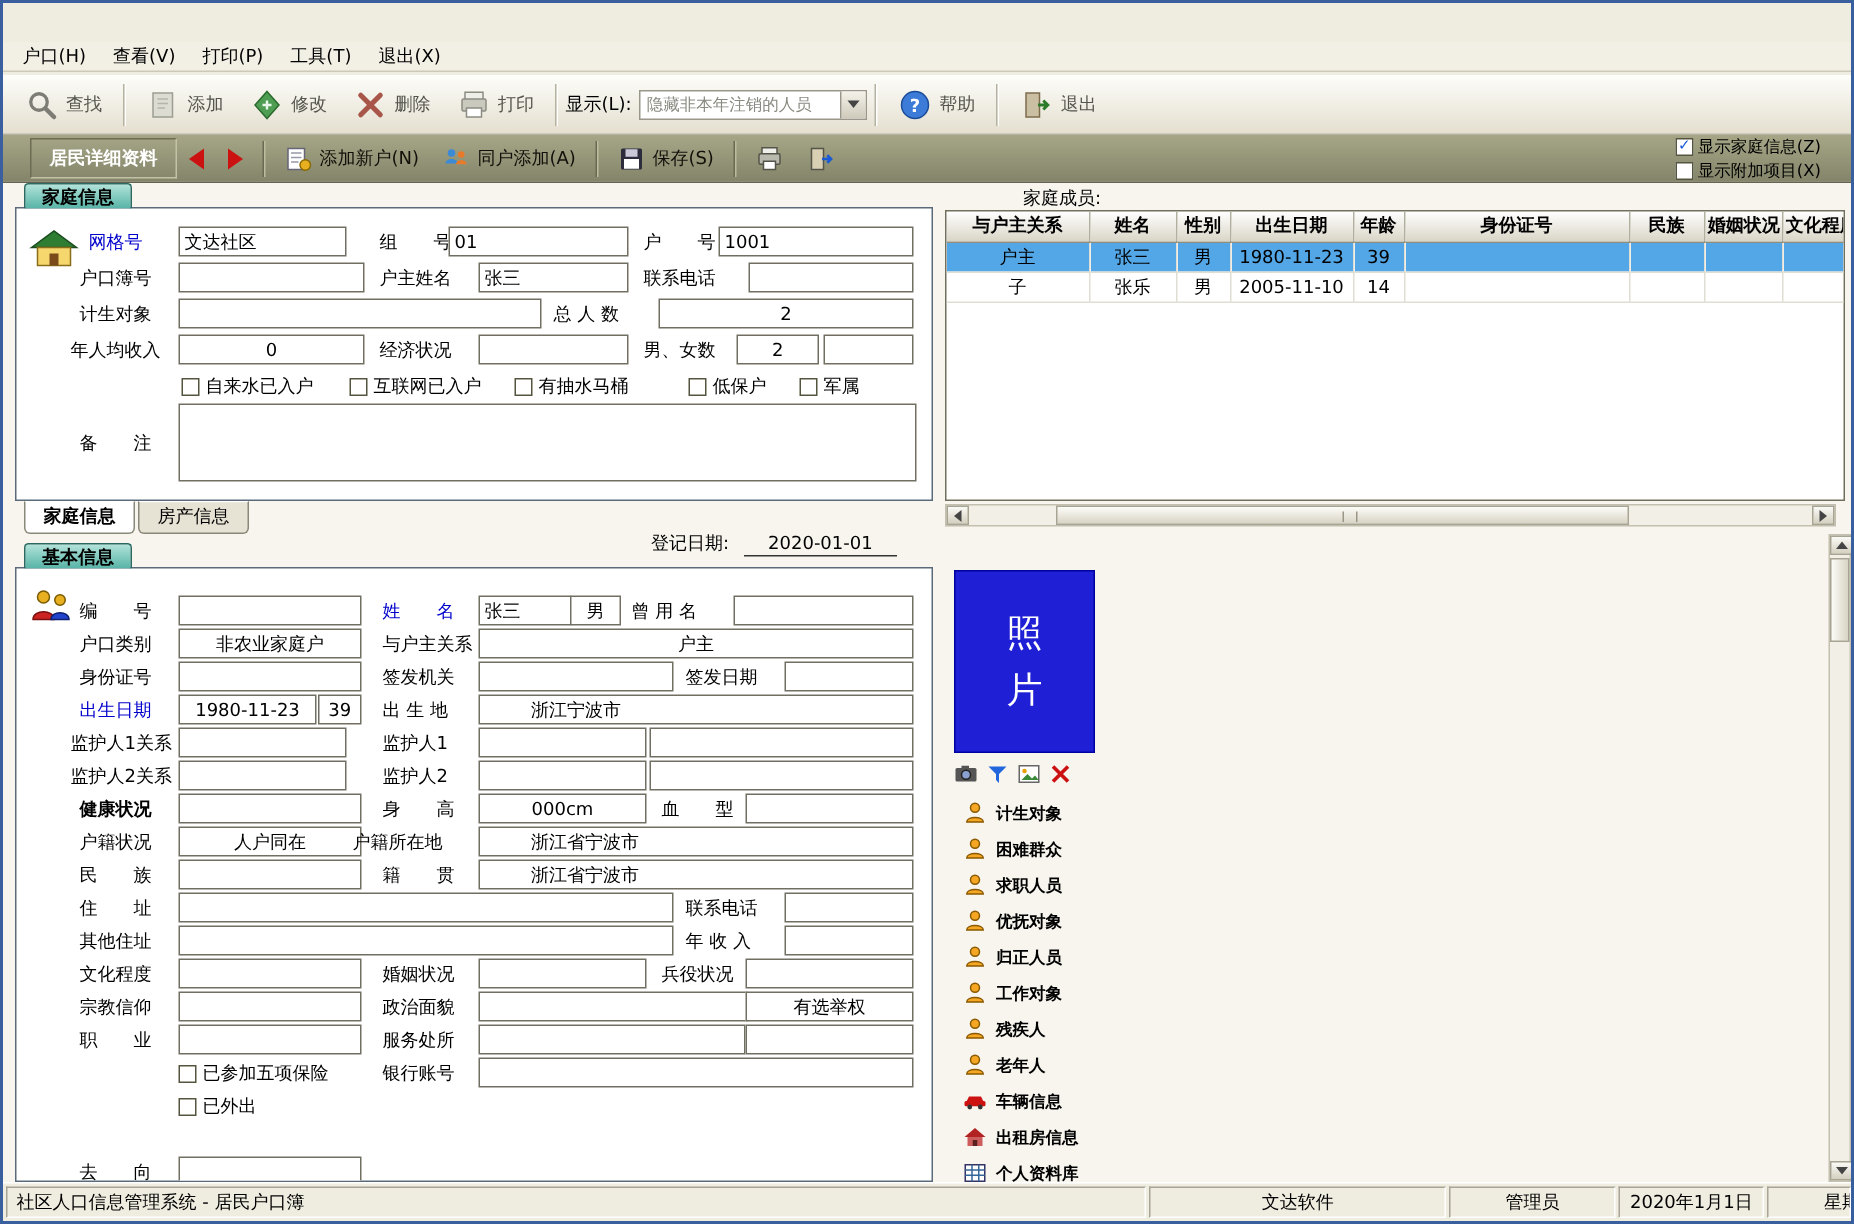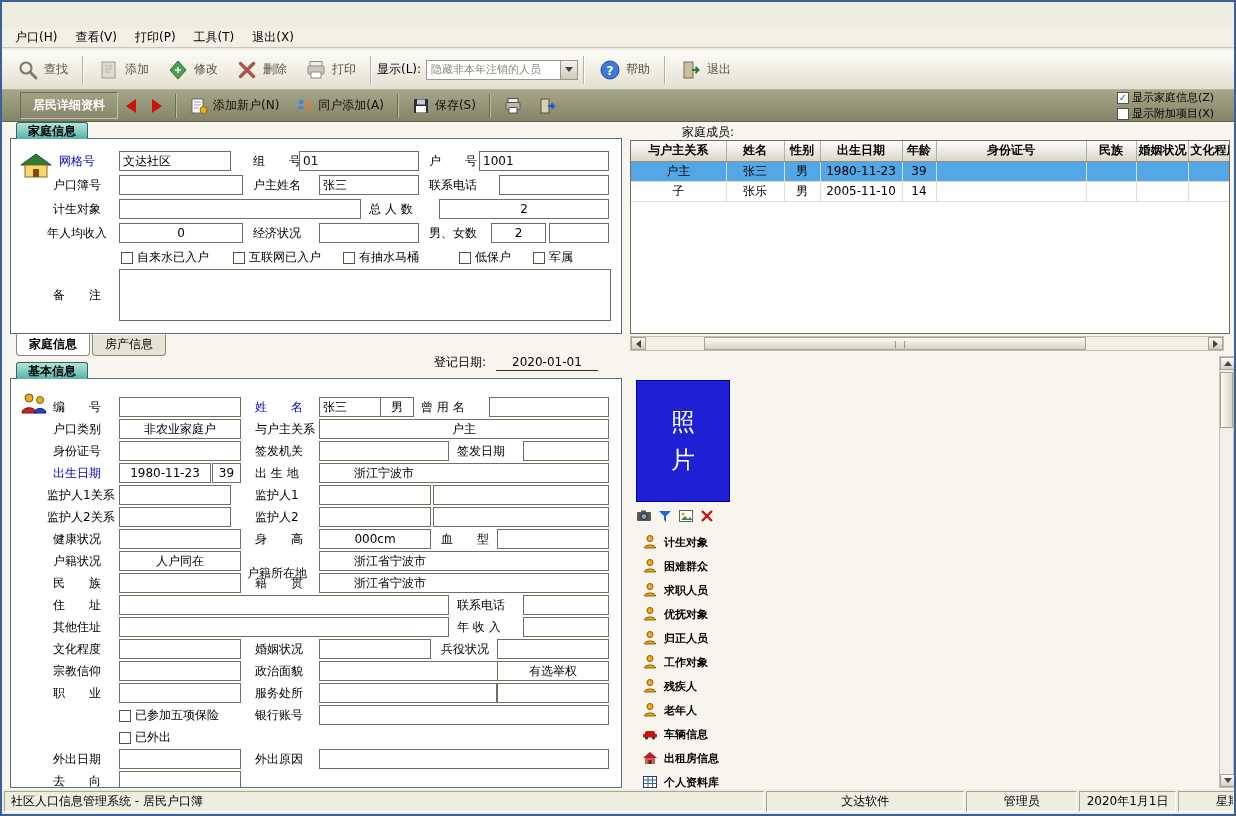--- a/index.html
+++ b/index.html
@@ -448,31 +448,31 @@
         <input class="finp" style="left: 422px; width: 176px;" value="">
       </div>
       <div class="frow" style="top:128px;">
         <span class="flbl" style="left:36px;">监护人2关系</span>
         <input class="finp" style="left: 108px; width: 112px;" value="">
         <span class="flbl" style="left:244px;">监护人2</span>
         <input class="finp" style="left: 308px; width: 112px;" value="">
         <input class="finp" style="left: 422px; width: 176px;" value="">
       </div>
       <div class="frow" style="top:150px;">
-        <span class="flbl" style="left:42px;">健康状况</span>
+        <span class="flbl" style="left:42px;font-weight:bold;">健康状况</span>
         <input class="finp" style="left: 108px; width: 122px;" value="">
         <span class="flbl" style="left:244px;">身　　高</span>
         <input class="finp ctr" style="left: 308px; width: 112px;" value="000cm">
         <span class="flbl" style="left:430px;">血　　型</span>
         <input class="finp" style="left: 486px; width: 112px;" value="">
       </div>
       <div class="frow" style="top:172px;">
         <span class="flbl" style="left:42px;">户籍状况</span>
         <input class="finp ctr" style="left: 108px; width: 122px;" value="人户同在">
-        <span class="flbl" style="left:236px;margin-top:12px;">户籍所在地</span>
+        <span class="flbl" style="left:224px;">户籍所在地</span>
         <input class="finp" style="left: 308px; width: 290px; padding-left: 34px;" value="浙江省宁波市">
       </div>
       <div class="frow" style="top:194px;">
         <span class="flbl" style="left:42px;">民　　族</span>
         <input class="finp" style="left: 108px; width: 122px;" value="">
         <span class="flbl" style="left:244px;">籍　　贯</span>
         <input class="finp" style="left: 308px; width: 290px; padding-left: 34px;" value="浙江省宁波市">
       </div>
       <div class="frow" style="top:216px;">
         <span class="flbl" style="left:42px;">住　　址</span>
@@ -513,26 +513,20 @@
           <span class="cb"></span>
             <span>已外出</span>
         </label>
       </div>
       <div class="frow" style="top:326px;">
         <label class="cbrow-item" style="left:108px;">
           <span class="cb"></span>
             <span>已参加五项保险</span>
         </label>
         <span class="flbl" style="left:244px;">银行账号</span>
-        <input class="finp" style="left: 308px; width: 290px;" value="">
-      </div>
-      <div class="frow" style="top:370px;">
-        <span class="flbl" style="left:42px;">外出日期</span>
-        <input class="finp" style="left: 108px; width: 122px;" value="">
-        <span class="flbl" style="left:244px;">外出原因</span>
         <input class="finp" style="left: 308px; width: 290px;" value="">
       </div>
       <div class="frow" style="top:392px;">
         <span class="flbl" style="left:42px;">去　　向</span>
         <input class="finp" style="left: 108px; width: 122px;" value="">
       </div>
     </div>
 
     <div class="photo-box">
       <span>照</span>

